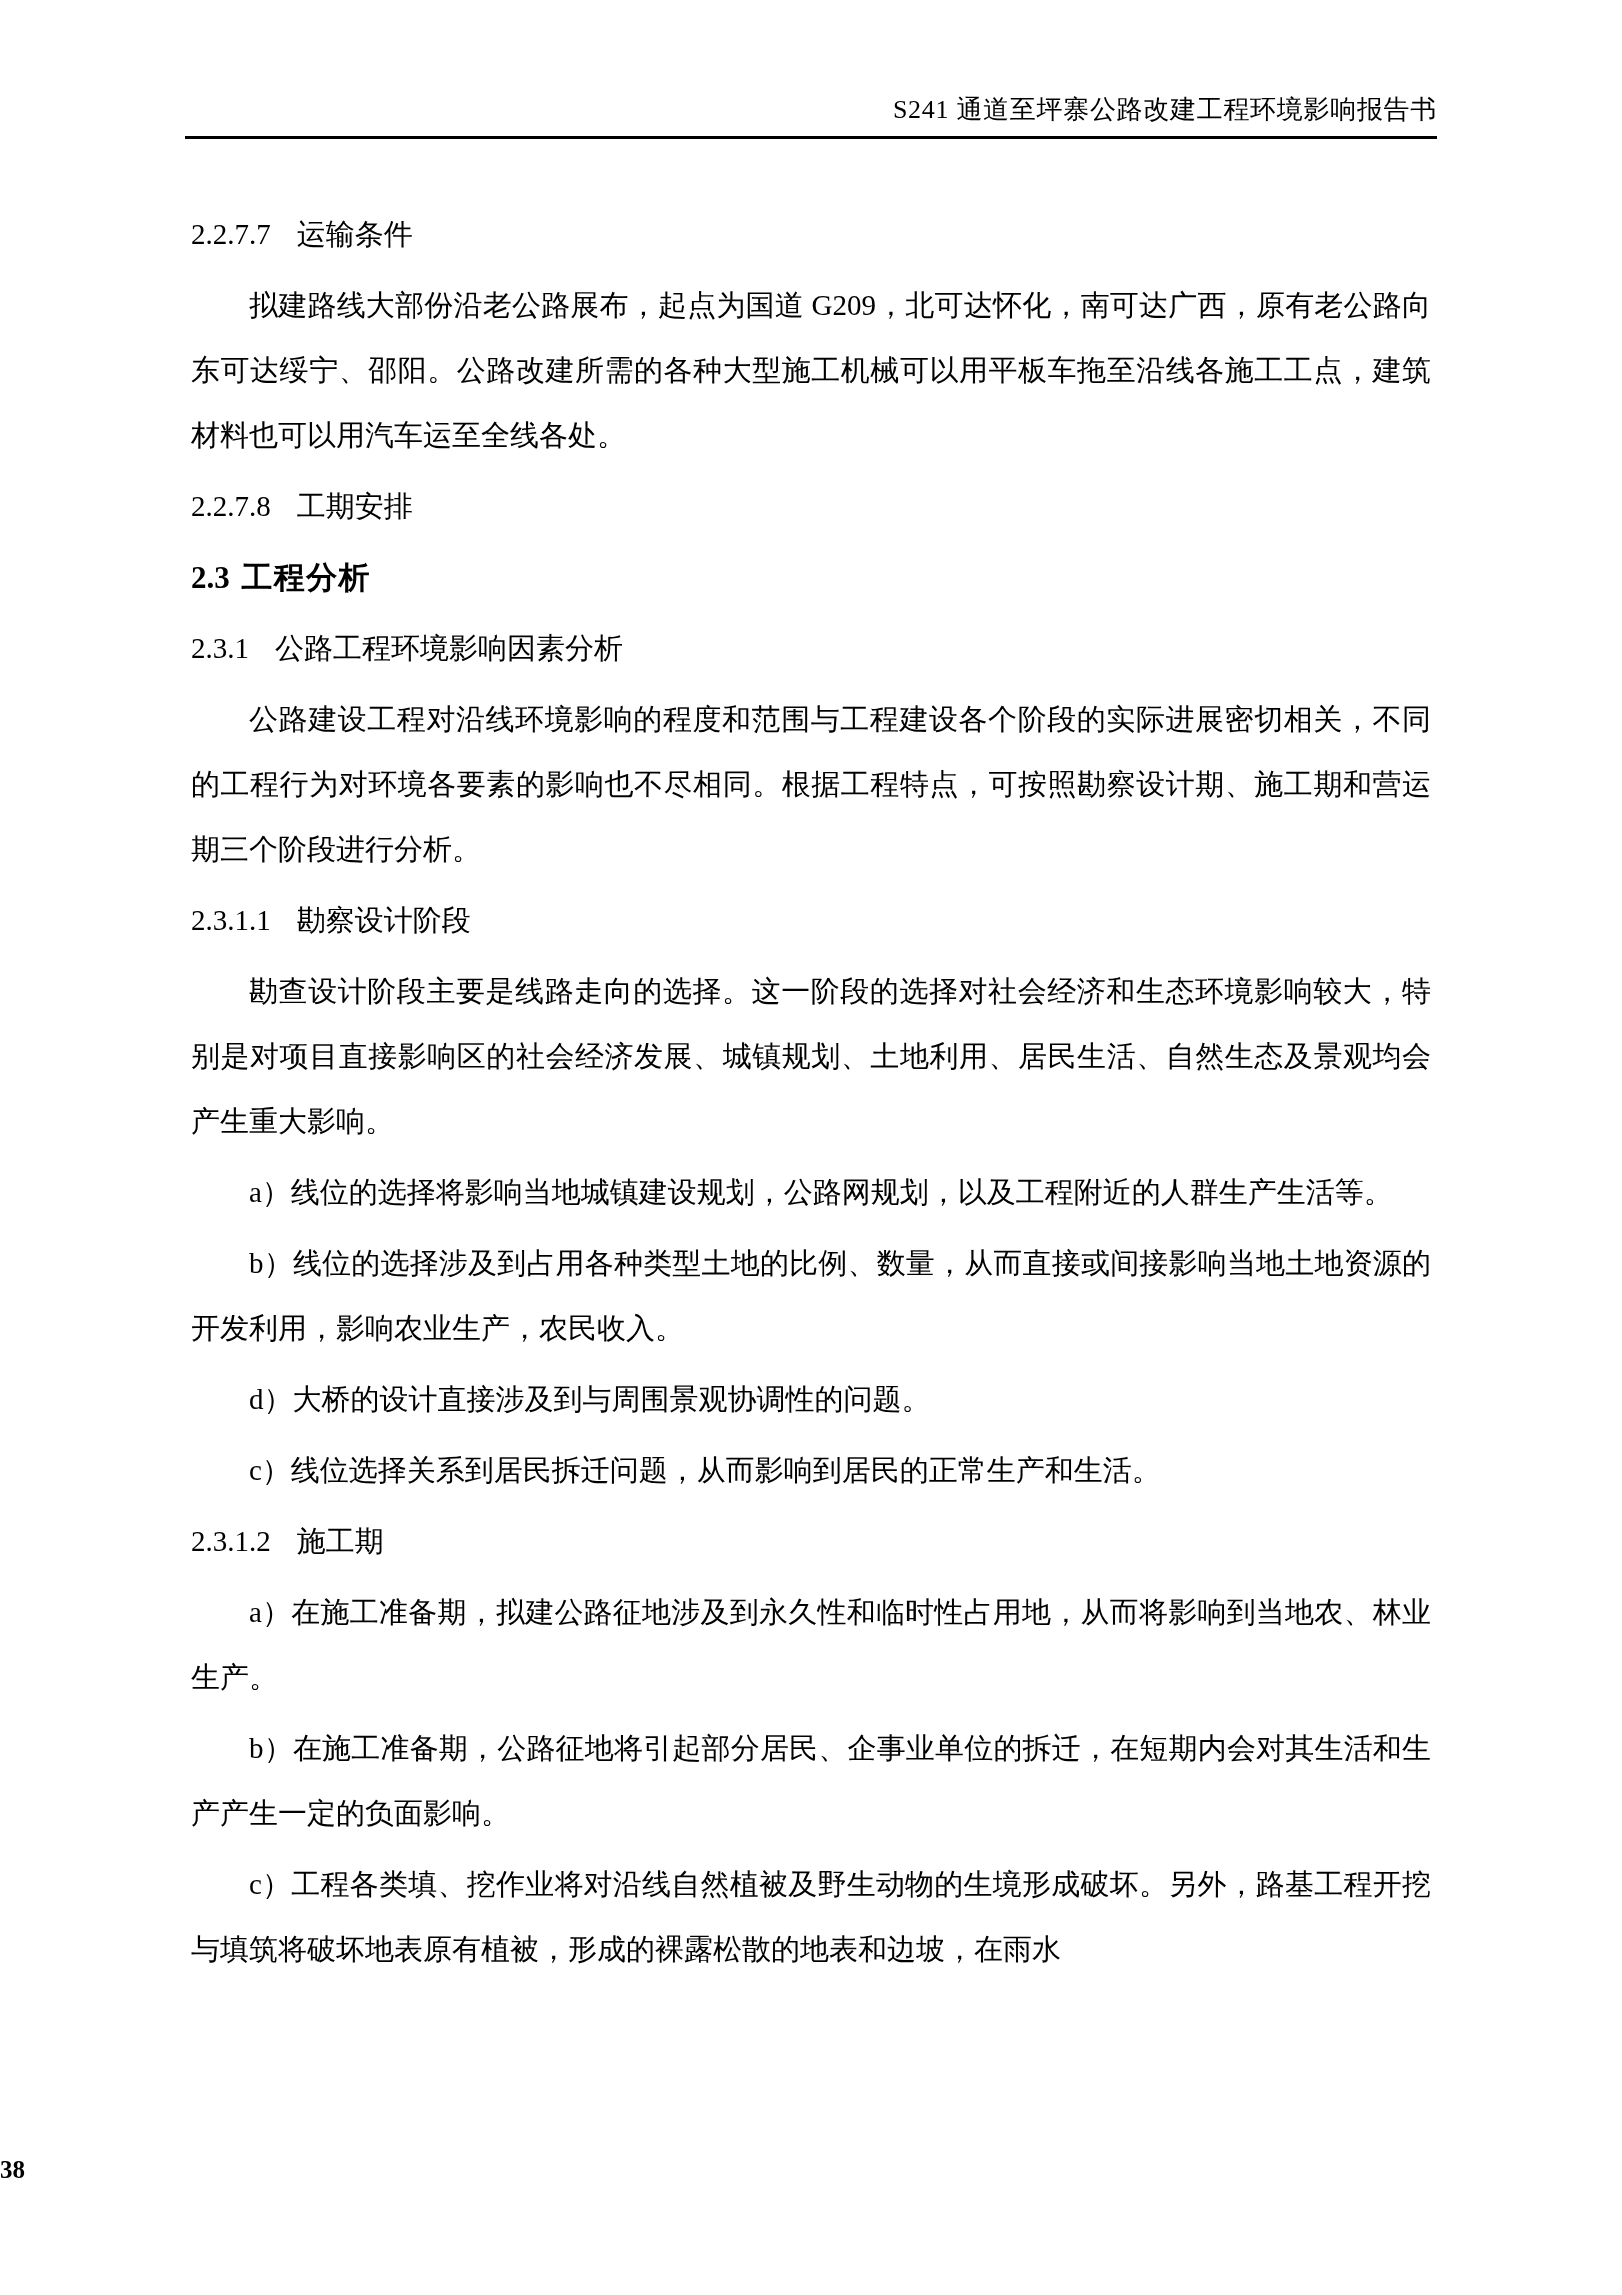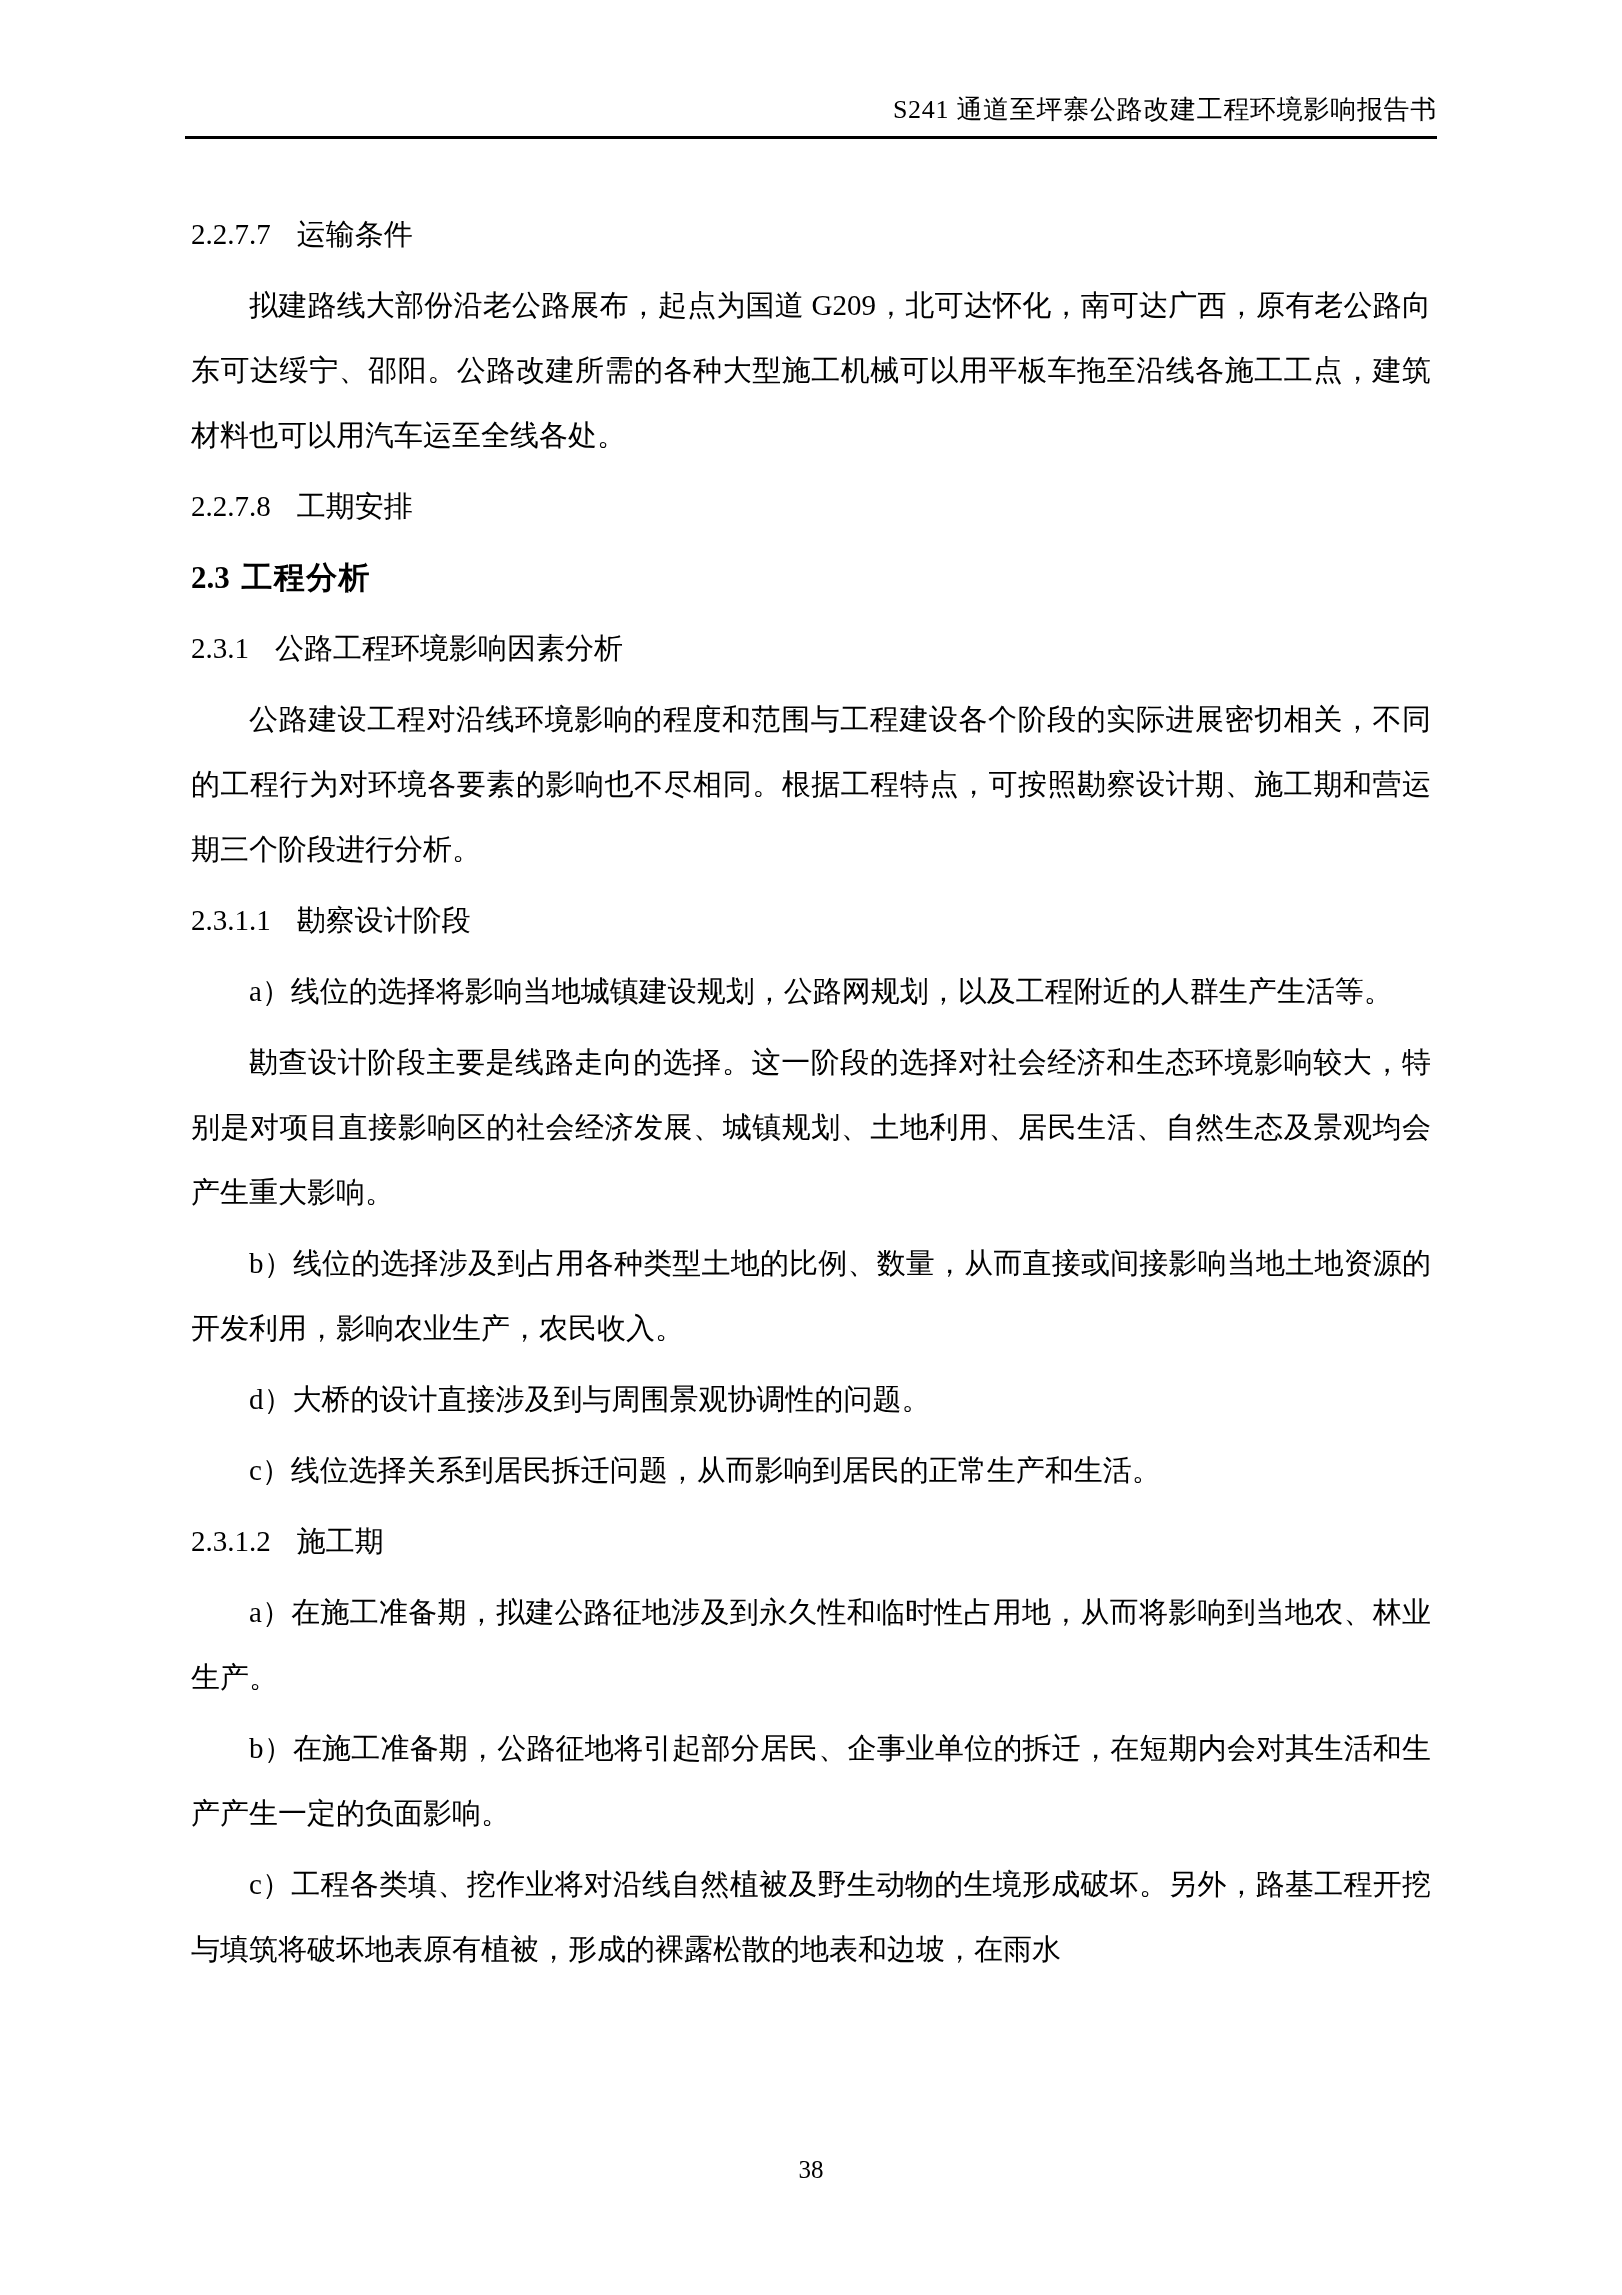--- a/index.html
+++ b/index.html
@@ -58,43 +58,43 @@
   .heading.bold .title {
     margin-left: 11.8px;
     font-family: "Liberation Sans", "DejaVu Sans", sans-serif;
     letter-spacing: 1.3px;
   }
   .page-footer {
     position: absolute;
     top: 2155px;
     left: 0;
     width: 100%;
-    text-align: center;
     font-size: 25px;
     line-height: 29px;
+    font-weight: bold;
   }
 </style>
 </head>
 <body>
 
 <header class="page-header">
   <div class="header-title">S241 通道至坪寨公路改建工程环境影响报告书</div>
   <div class="header-rule"></div>
 </header>
 
 <main class="document-body">
     <h2 class="heading plain"><span class="num">2.2.7.7</span><span class="title">运输条件</span></h2>
     <p class="para">拟建路线大部份沿老公路展布，起点为国道 G209，北可达怀化，南可达广西，原有老公路向东可达绥宁、邵阳。公路改建所需的各种大型施工机械可以用平板车拖至沿线各施工工点，建筑材料也可以用汽车运至全线各处。</p>
     <h2 class="heading plain"><span class="num">2.2.7.8</span><span class="title">工期安排</span></h2>
     <h2 class="heading bold"><span class="num">2.3</span><span class="title">工程分析</span></h2>
     <h2 class="heading plain"><span class="num">2.3.1</span><span class="title">公路工程环境影响因素分析</span></h2>
     <p class="para">公路建设工程对沿线环境影响的程度和范围与工程建设各个阶段的实际进展密切相关，不同的工程行为对环境各要素的影响也不尽相同。根据工程特点，可按照勘察设计期、施工期和营运期三个阶段进行分析。</p>
     <h2 class="heading plain"><span class="num">2.3.1.1</span><span class="title">勘察设计阶段</span></h2>
+    <p class="para">勘查设计阶段主要是线路走向的选择。这一阶段的选择对社会经济和生态环境影响较大，特别是对项目直接影响区的社会经济发展、城镇规划、土地利用、居民生活、自然生态及景观均会产生重大影响。</p>
     <p class="para">a）线位的选择将影响当地城镇建设规划，公路网规划，以及工程附近的人群生产生活等。</p>
-    <p class="para">勘查设计阶段主要是线路走向的选择。这一阶段的选择对社会经济和生态环境影响较大，特别是对项目直接影响区的社会经济发展、城镇规划、土地利用、居民生活、自然生态及景观均会产生重大影响。</p>
     <p class="para">b）线位的选择涉及到占用各种类型土地的比例、数量，从而直接或间接影响当地土地资源的开发利用，影响农业生产，农民收入。</p>
     <p class="para">d）大桥的设计直接涉及到与周围景观协调性的问题。</p>
     <p class="para">c）线位选择关系到居民拆迁问题，从而影响到居民的正常生产和生活。</p>
     <h2 class="heading plain"><span class="num">2.3.1.2</span><span class="title">施工期</span></h2>
     <p class="para">a）在施工准备期，拟建公路征地涉及到永久性和临时性占用地，从而将影响到当地农、林业生产。</p>
     <p class="para">b）在施工准备期，公路征地将引起部分居民、企事业单位的拆迁，在短期内会对其生活和生产产生一定的负面影响。</p>
     <p class="para">c）工程各类填、挖作业将对沿线自然植被及野生动物的生境形成破坏。另外，路基工程开挖与填筑将破坏地表原有植被，形成的裸露松散的地表和边坡，在雨水</p>
   </main>
 
 <footer class="page-footer">

